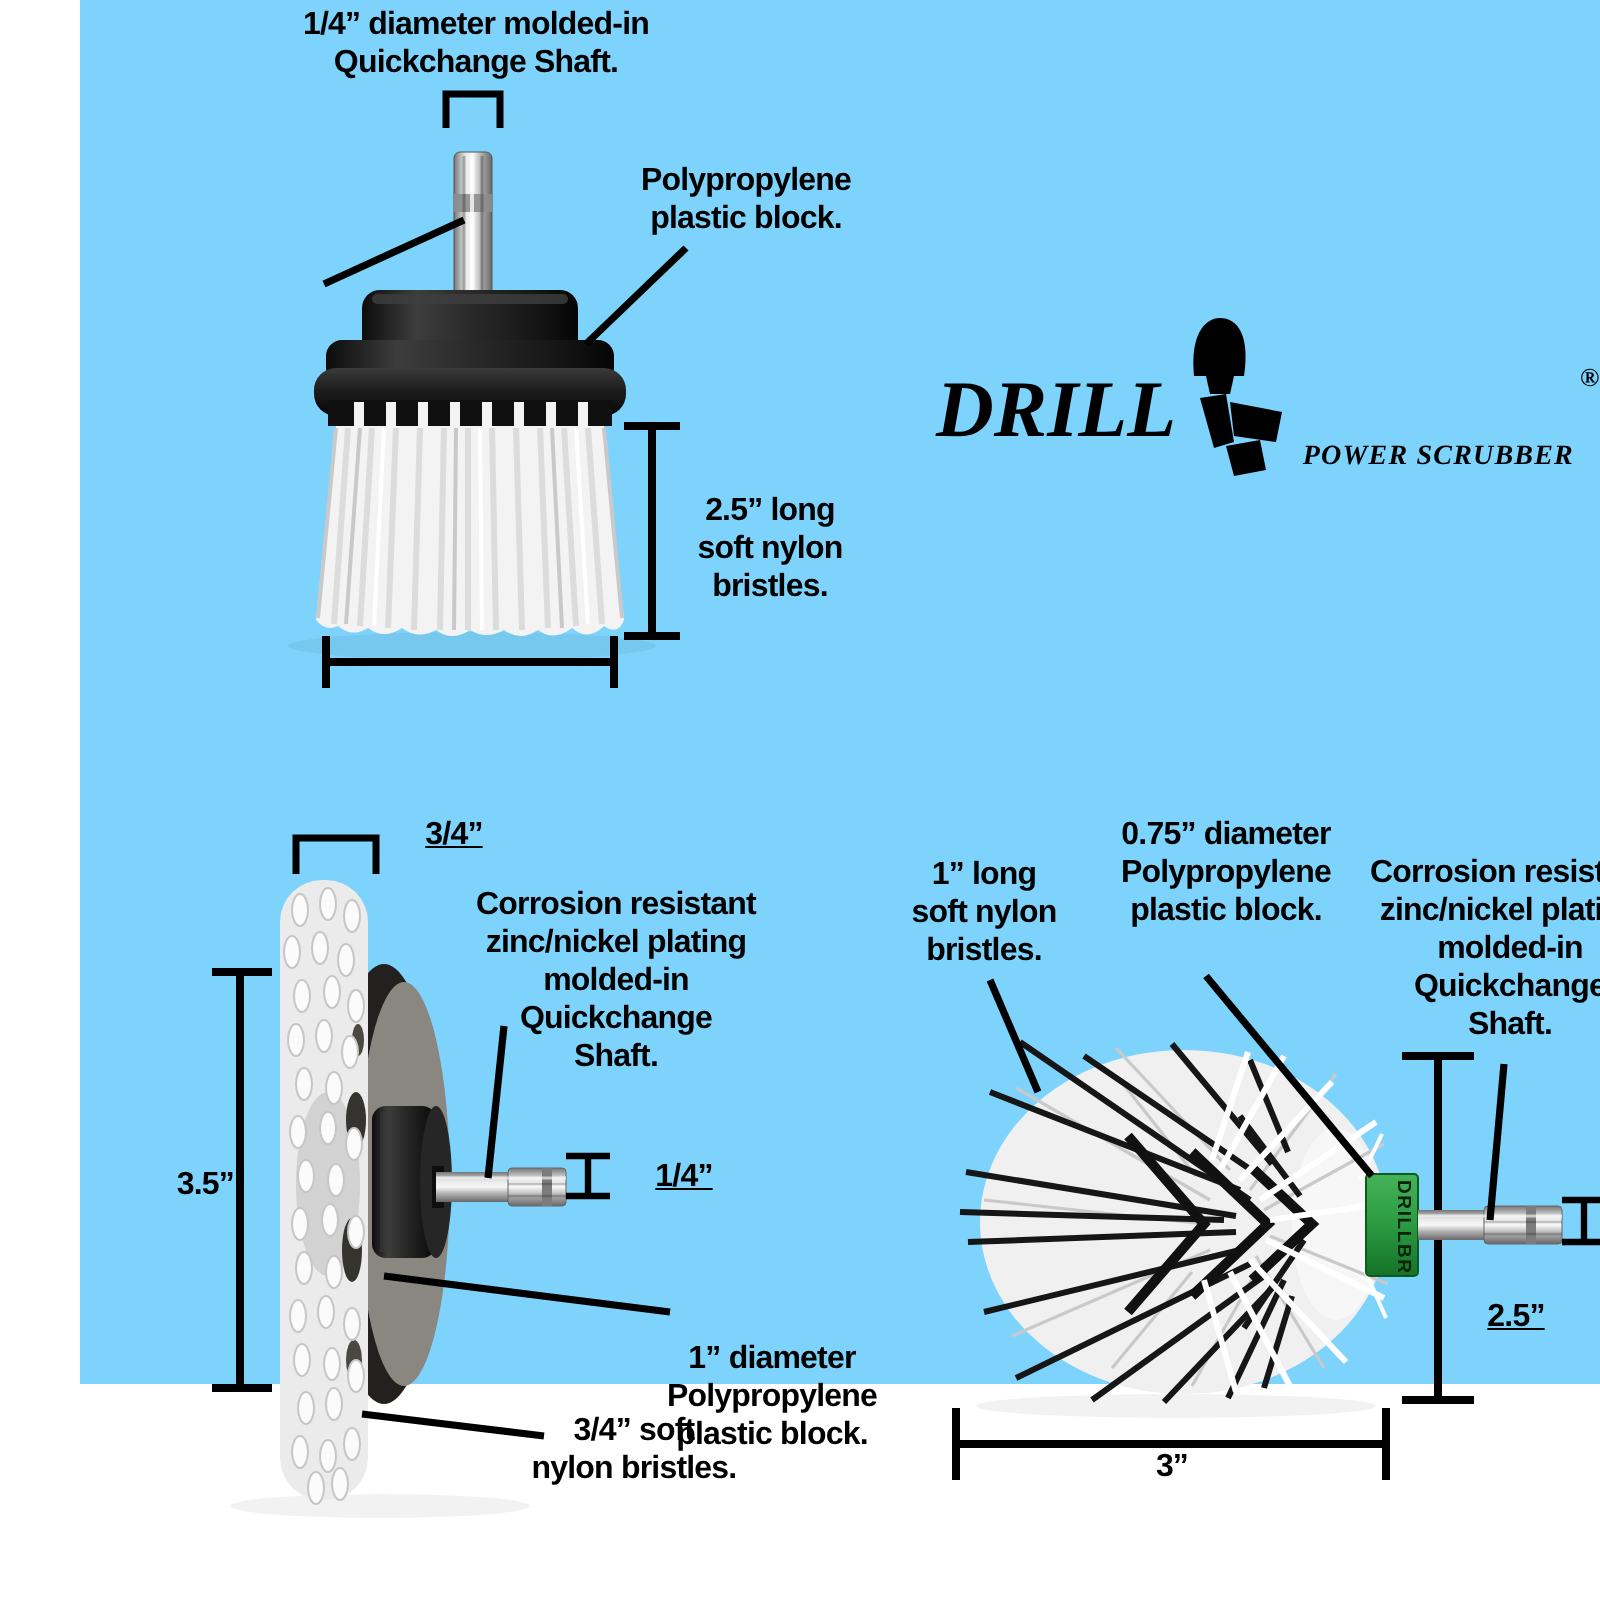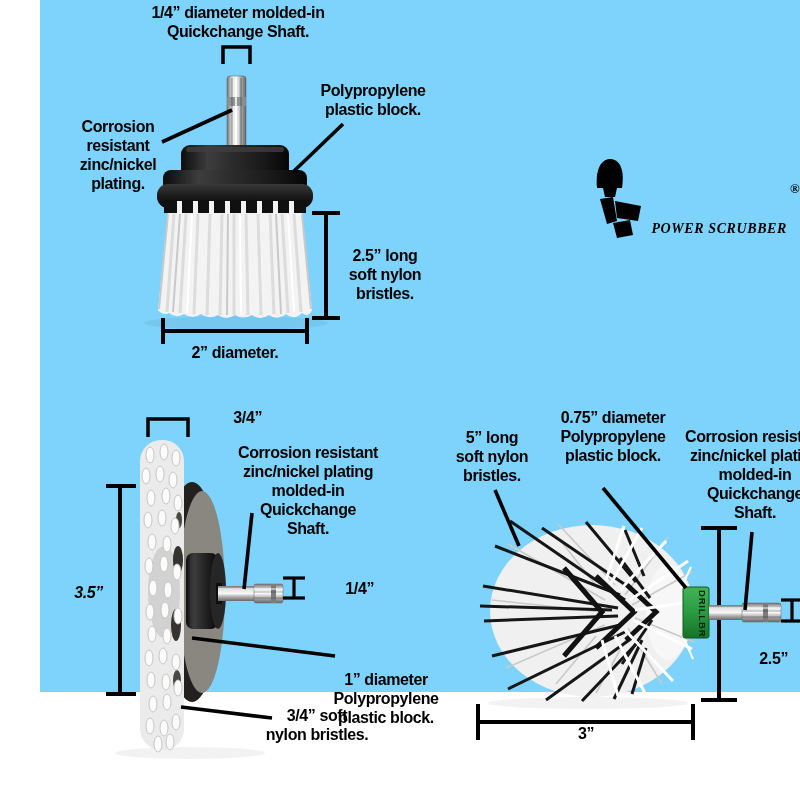--- a/index.html
+++ b/index.html
@@ -6,22 +6,22 @@
   .stage{position:relative;width:800px;height:692px;background:#7dd3fc;font-family:"Liberation Sans",sans-serif;margin-left:40px;}
   .art{position:absolute;left:0;top:0;}
   .label{
     position:absolute;
     font:700 16px/19px "Liberation Sans",sans-serif;
     letter-spacing:-0.4px;
     color:#000;
     white-space:pre-line;
     text-align:center;
   }
-  .al{text-align:right;}
-  .ar{text-align:center;font-style:italic;}
+  .al{text-align:center;text-decoration:underline;}
+  .ar{text-align:right;}
   .logo-word{
     position:absolute;
     font-family:"Liberation Serif",serif;
     font-style:italic;
     font-weight:700;
     color:#000;
     font-size:40px;
     line-height:40px;
     white-space:nowrap;
   }
@@ -310,54 +310,50 @@
     <line x1="455" y1="490" x2="479" y2="546" stroke-width="3.6"></line>
     <line x1="563" y1="488" x2="646" y2="588" stroke-width="3.6"></line>
     <line x1="712" y1="532" x2="705" y2="610" stroke-width="3.6"></line>
   </g>
 </svg>
 
 <div class="label" style="left:58px;top:3px;width:280px;">1/4” diameter molded-in
 Quickchange Shaft.</div>
 <div class="label" style="left:270px;top:81px;width:126px;">Polypropylene
 plastic block.</div>
-<div class="label" style="left:18px;top:117px;width:120px;">Corrosion
-resistant
-zinc/nickel
-plating.</div>
 <div class="label" style="left:297px;top:246px;width:96px;">2.5” long
 soft nylon
 bristles.</div>
-<div class="label" style="left:125px;top:343px;width:140px;">2” diameter.</div>
 
 <div class="label al" style="left:152px;top:408px;width:70px;">3/4”</div>
 <div class="label" style="left:198px;top:443px;width:140px;">Corrosion resistant
 zinc/nickel plating
 molded-in
 Quickchange
 Shaft.</div>
 <div class="label ar" style="left:20px;top:583px;width:57px;">3.5”</div>
 <div class="label al" style="left:270px;top:579px;width:64px;">1/4”</div>
 <div class="label" style="left:276px;top:670px;width:140px;">1” diameter
 Polypropylene
 plastic block.</div>
 <div class="label" style="left:207px;top:706px;width:140px;">3/4” soft
 nylon bristles.</div>
 
-<div class="label" style="left:402px;top:428px;width:100px;">5” long
+<div class="label" style="left:402px;top:428px;width:100px;">1” long
 soft nylon
 bristles.</div>
 <div class="label" style="left:510px;top:408px;width:126px;">0.75” diameter
 Polypropylene
 plastic block.</div>
 <div class="label" style="left:645px;top:427px;width:140px;">Corrosion resistant
 zinc/nickel plating
 molded-in
 Quickchange
 Shaft.</div>
 <div class="label al" style="left:764px;top:599px;width:50px;">1/4”</div>
 <div class="label al" style="left:688px;top:649px;width:60px;">2.5”</div>
 <div class="label" style="left:516px;top:724px;width:60px;">3”</div>
 
+<div class="logo-word" style="left:428px;top:185px;">DRILL</div>
 <div class="logo-reg" style="left:750px;top:182px;">®</div>
 <div class="logo-tag" style="left:557px;top:221px;width:190px;">POWER SCRUBBER</div>
 
 </div>
 
 </body></html>

